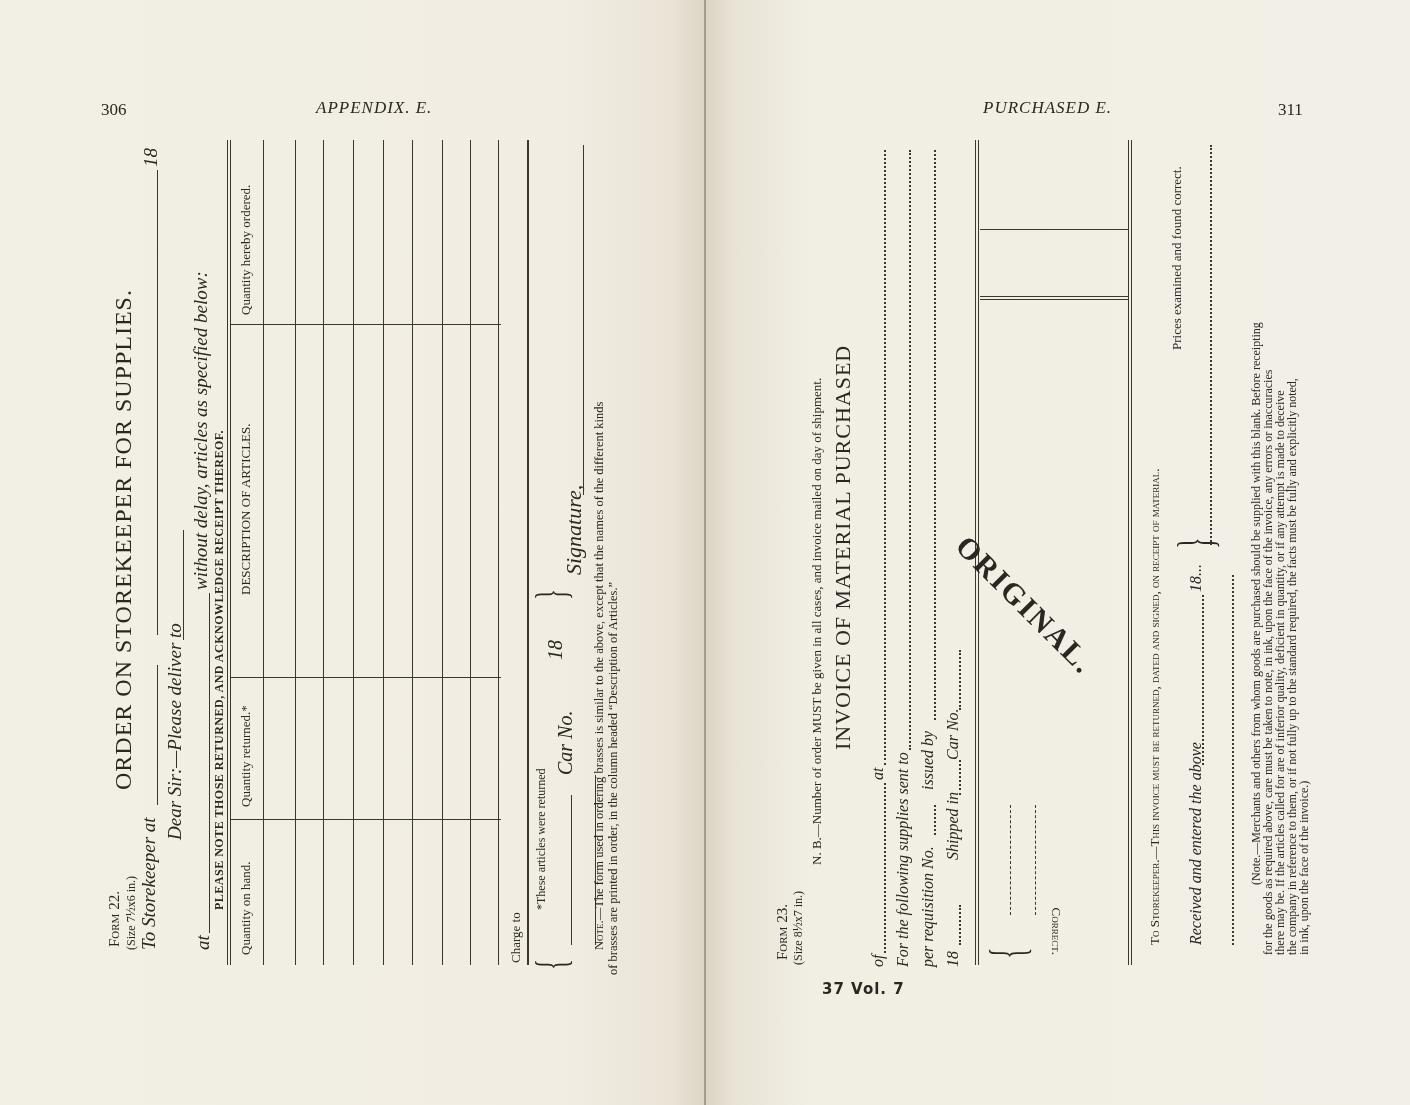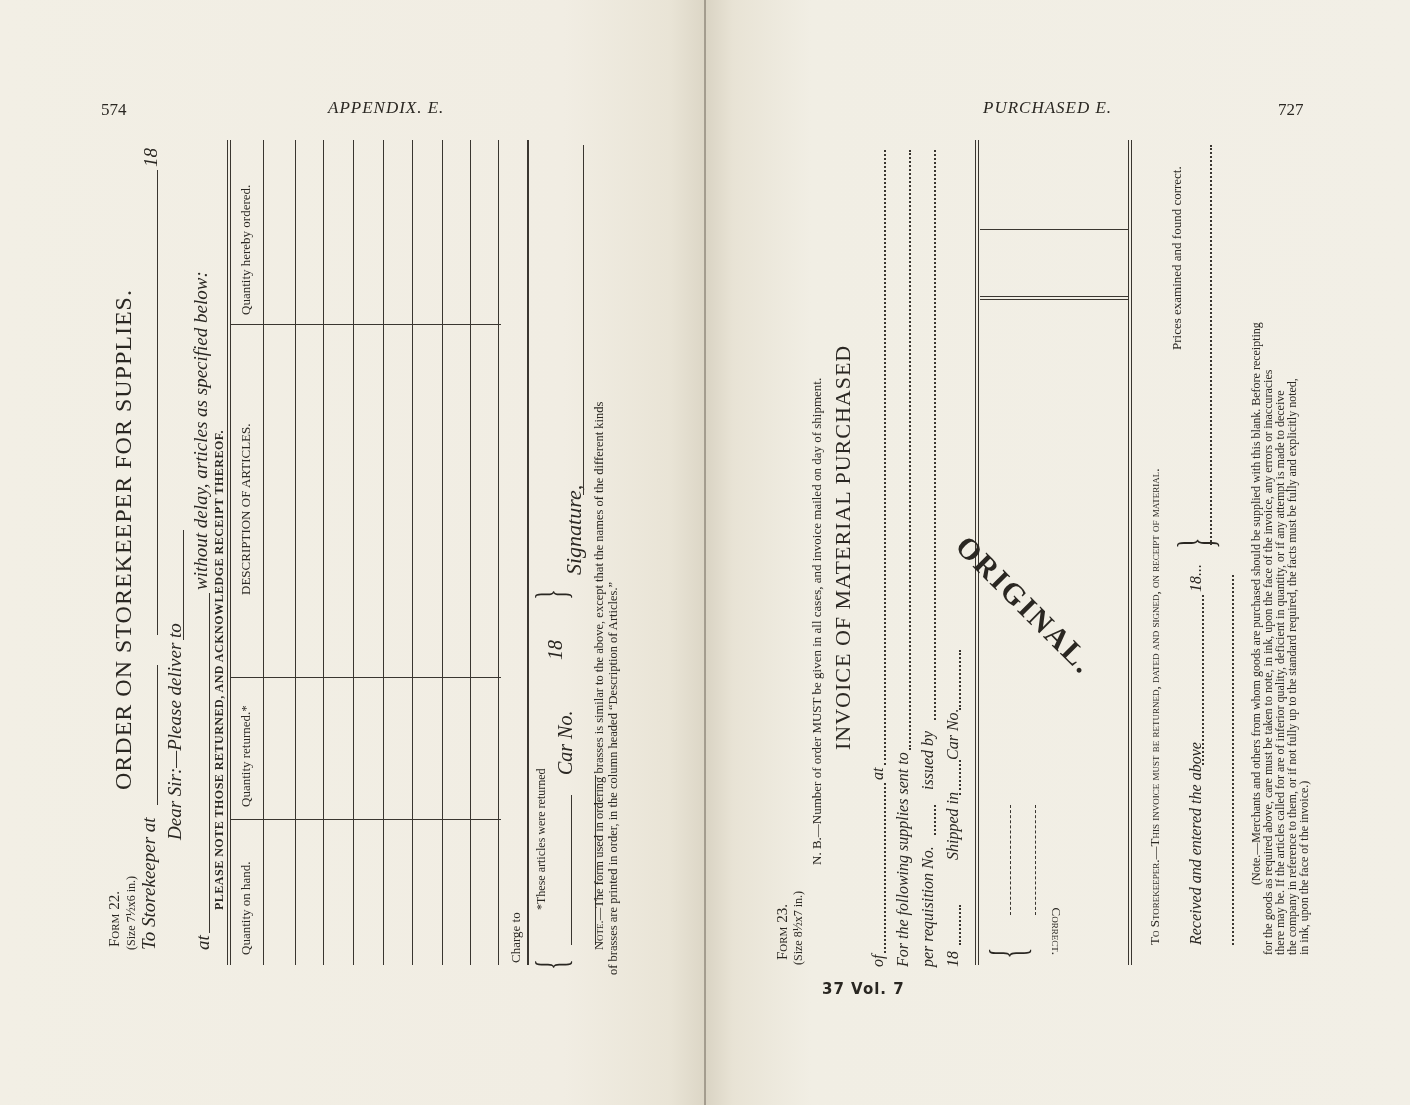--- a/index.html
+++ b/index.html
@@ -24,25 +24,25 @@
   .dash { height:0; border-top:2px dashed #3a3630; }
   .dot { height:0; border-top:2px dotted #3a3630; }
 </style>
 </head>
 <body>
 
 <div class="page left"></div>
 <div class="page right"></div>
 <div class="spine"></div>
 
-<div class="pagenum" style="left:101px;">574</div>
-<div class="runhead italic" style="left:328px;">APPENDIX. E.</div>
+<div class="pagenum" style="left:101px;">306</div>
+<div class="runhead italic" style="left:316px;">APPENDIX. E.</div>
 
 <div class="runhead italic" style="left:983px;">PURCHASED E.</div>
-<div class="pagenum" style="left:1278px;">727</div>
+<div class="pagenum" style="left:1278px;">311</div>
 
 <div class="rot" style="left:105px; top:975px; width:835px; height:515px;">
   <div class="t sc" style="left:28px; top:2px; font-size:15px;">Form 22.</div>
   <div class="t" style="left:25px; top:20px; font-size:12px;">(Size 7½x6 in.)</div>
   <div class="t" style="left:185px; top:6px; font-size:24px; letter-spacing:1px;">ORDER ON STOREKEEPER FOR SUPPLIES.</div>
 
   <div class="t it" style="left:25px; top:34px; font-size:19px;">To Storekeeper at</div>
   <div class="hl" style="left:170px; top:52px; width:140px;"></div>
   <div class="hl" style="left:340px; top:52px; width:465px;"></div>
   <div class="t it" style="left:808px; top:36px; font-size:19px;">18</div>

